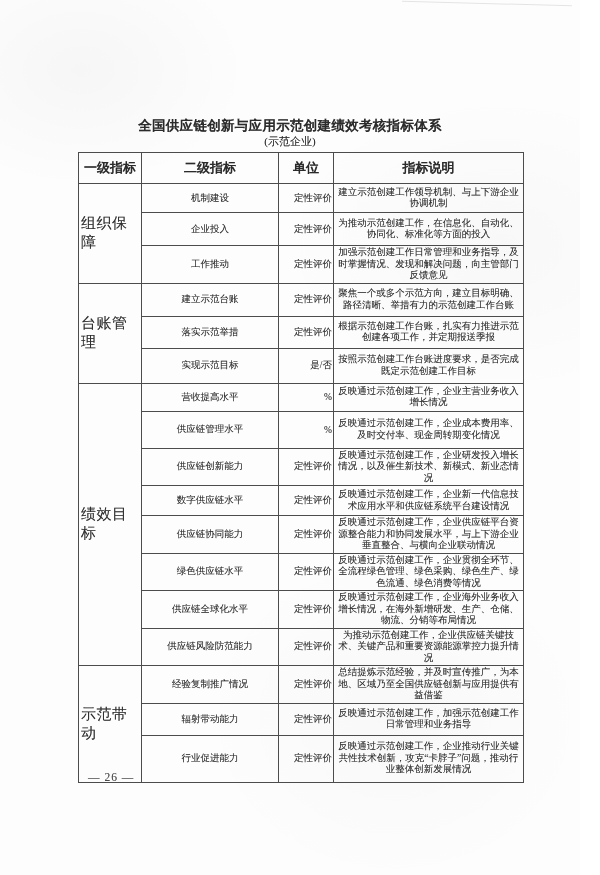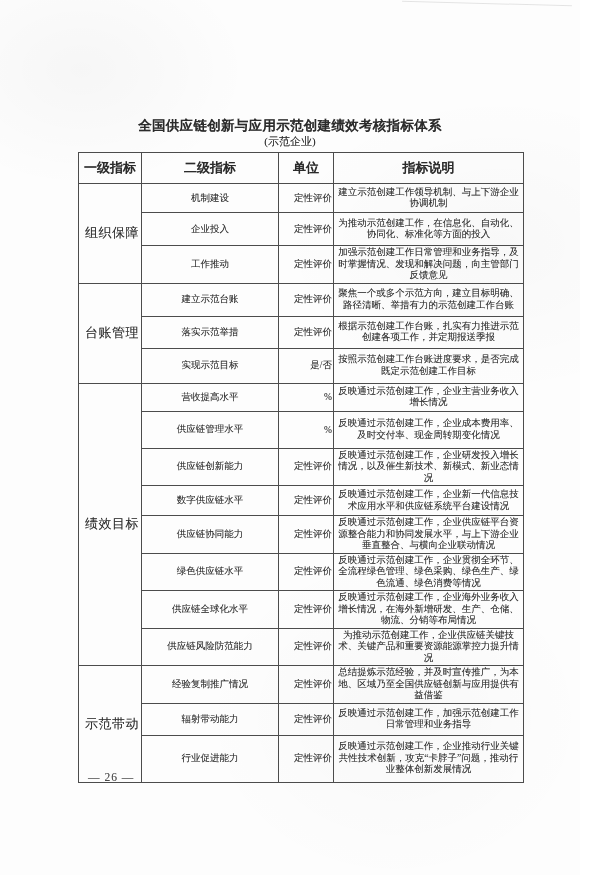--- a/index.html
+++ b/index.html
@@ -39,21 +39,21 @@
   }
   table.kpi th, table.kpi td{
     border:1px solid #4c4c4c;
     vertical-align:middle;
     overflow:hidden;
   }
   table.kpi th{
     font-size:13px;font-weight:bold;text-align:center;color:#2b2b2b;
     padding:0 0;
   }
-  td.c1{font-size:13px;text-align:right;padding:0 2px;letter-spacing:0.5px;}
+  td.c1{font-size:15px;text-align:left;padding:0 2px;letter-spacing:0.5px;}
   td.c2{font-size:9.5px;text-align:center;padding:0 2px;}
   td.c3{font-size:9.5px;text-align:right;padding:0 1px;}
   td.c4{font-size:9.5px;text-align:center;padding:1px 3px;line-height:11.5px;}
   .pagenum{
     position:absolute;left:88px;top:771px;
     font-size:11.5px;color:#4a4a4a;letter-spacing:1px;
     text-shadow:0 0 0.5px rgba(0,0,0,0.3);
   }
 </style>
 </head>

